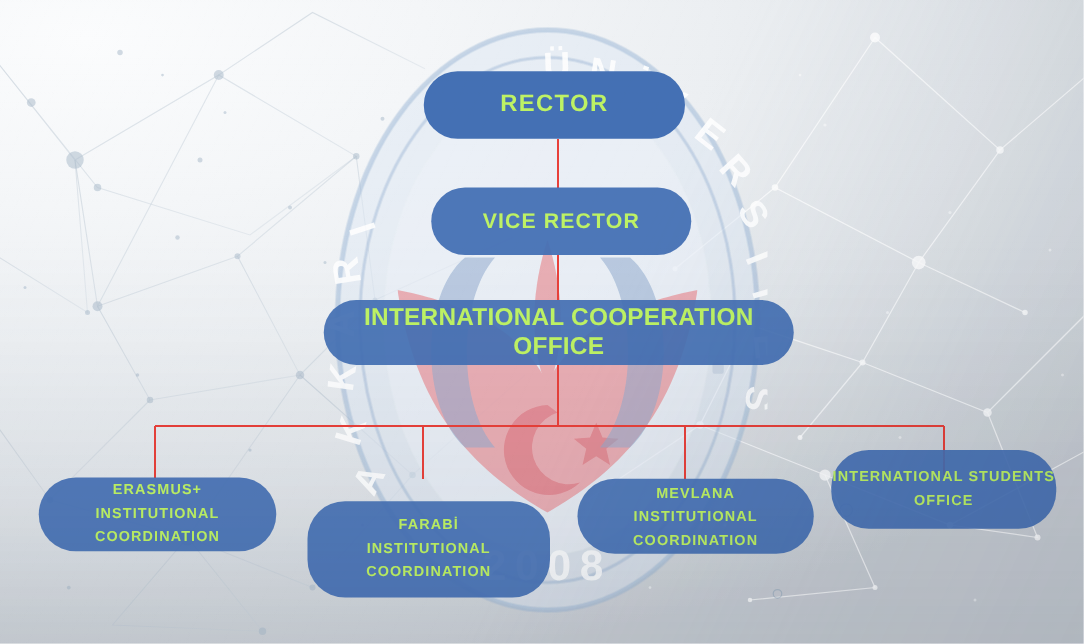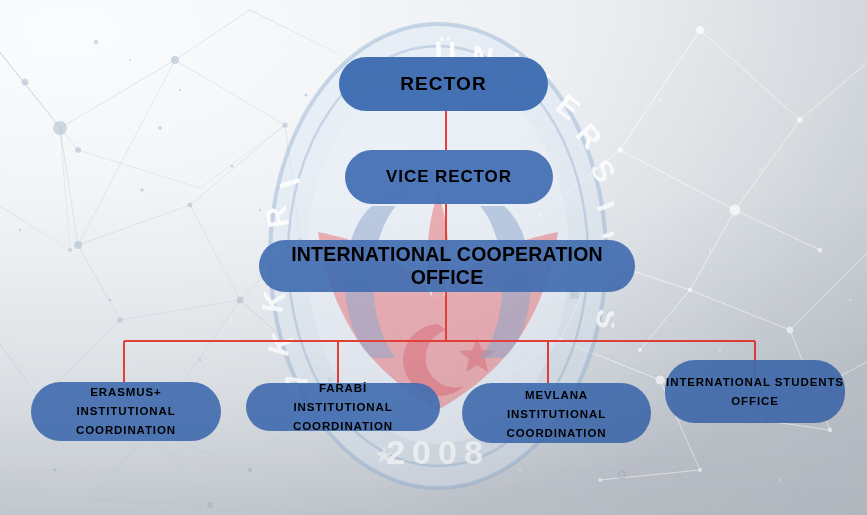--- a/index.html
+++ b/index.html
@@ -55,21 +55,21 @@
     inset: 0;
   }
 
   
   .node {
     position: absolute;
     display: flex;
     align-items: center;
     justify-content: center;
     text-align: center;
-    color: #000000;
+    color: #bef264;
     background: #4470b4;
     box-sizing: border-box;
     letter-spacing: 0.4px;
   }
 
   .n-rector {
     left: 339px; top: 57px; width: 209px; height: 54px;
     border-radius: 27px;
     font-size: 19px; font-weight: bold; letter-spacing: 1.1px;
     background: #4470b4;
@@ -89,21 +89,21 @@
 
   .n-leaf {
     border-radius: 30px;
     font-size: 11.5px;
     font-weight: bold;
     letter-spacing: 0.9px;
     line-height: 19px;
     background: rgba(68,112,180,0.92);
   }
   .n-erasmus      { left: 31px;  top: 382px; width: 190px; height: 59px; }
-  .n-farabi       { left: 246px; top: 383px; width: 194px; height: 48px; }
+  .n-farabi       { left: 246px; top: 401px; width: 194px; height: 77px; }
   .n-mevlana      { left: 462px; top: 383px; width: 189px; height: 60px; align-items: flex-end; }
   .n-intstudents  { left: 665px; top: 360px; width: 180px; height: 63px; }
 
   .leaf-lines { display: block; }
   .leaf-lines span { display: block; white-space: nowrap; }
 </style>
 </head>
 <body>
 
 <div id="stage">

